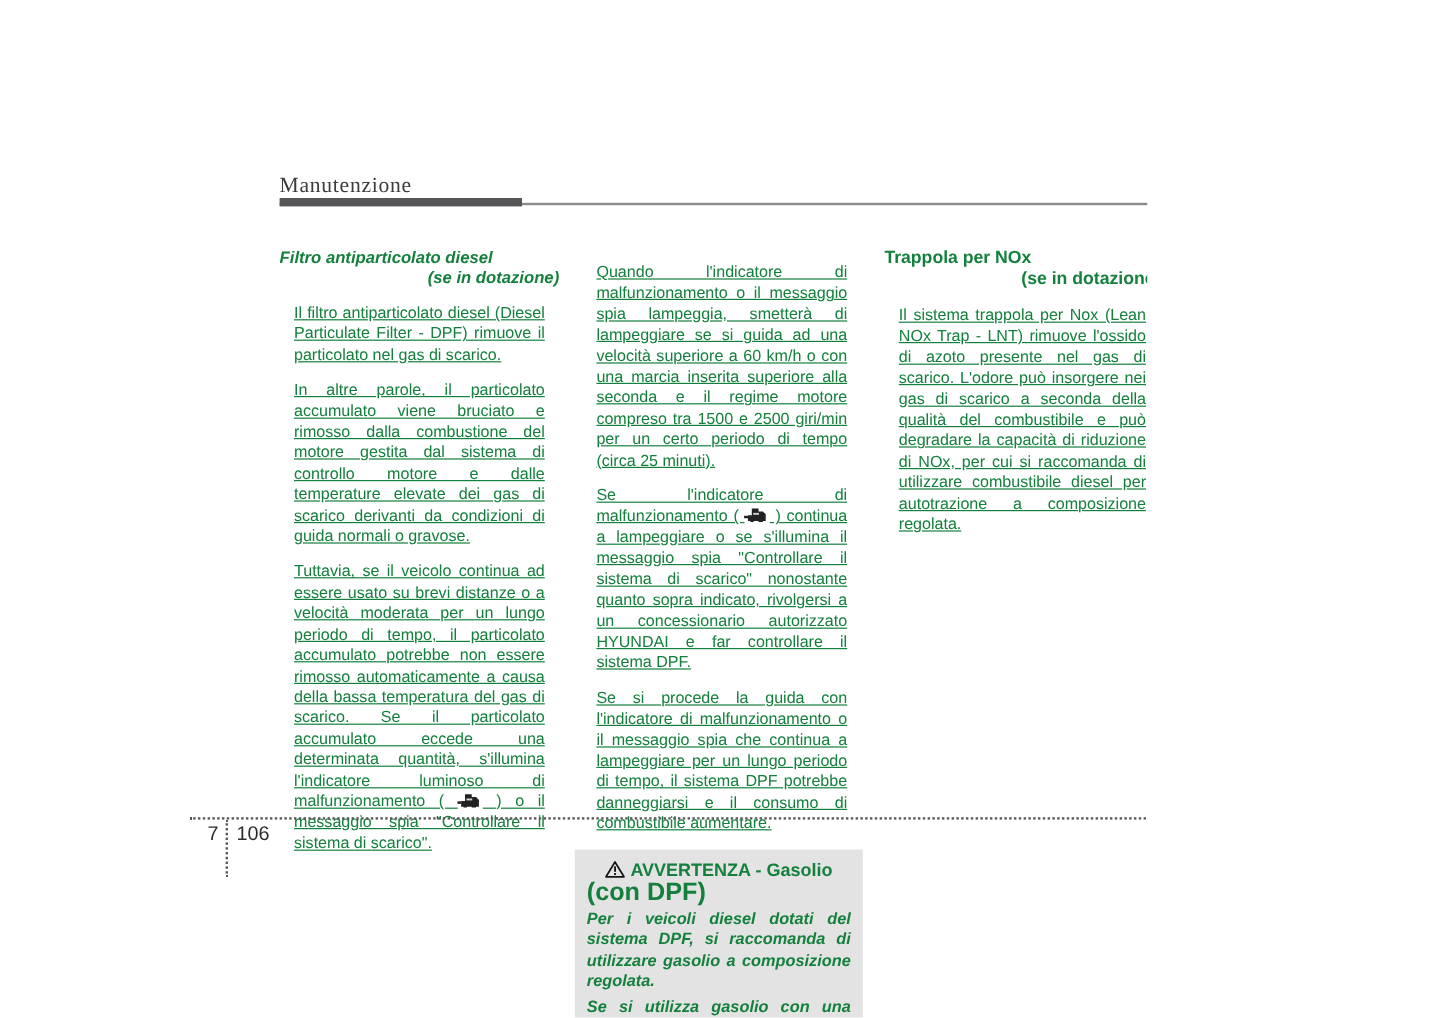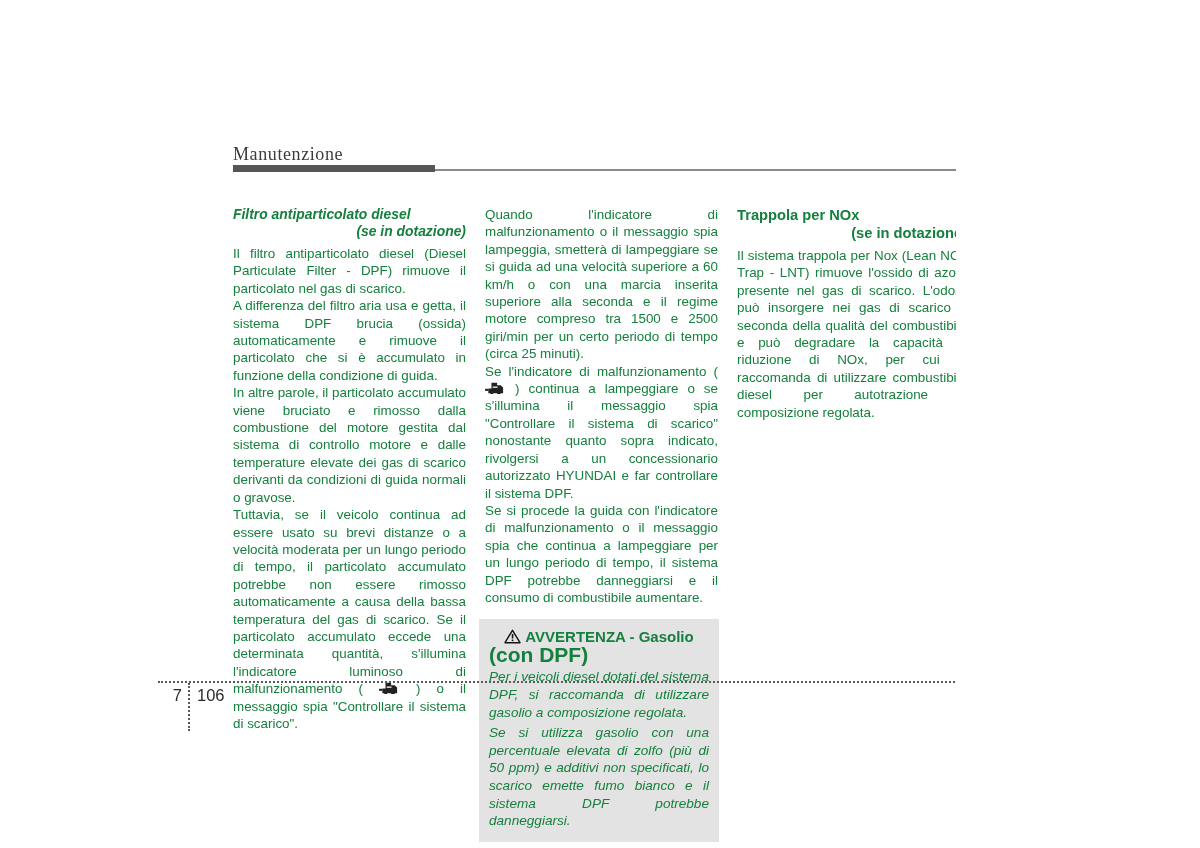--- a/index.html
+++ b/index.html
@@ -34,40 +34,40 @@
 
   .h-italic {
     font-weight: bold; font-style: italic;
     font-size: 13.9px; line-height: 17px; text-align: left;
   }
   .h-bold {
     font-weight: bold; font-size: 14.7px; line-height: 18px; text-align: left;
   }
   .h-gap { margin-bottom: 5px; text-align: right; }
 
-  .bp { margin: 0; }
+  .bp { margin: 12px; text-decoration: underline; }
 
   .mil-icon { display: inline-block; vertical-align: -1px; }
 
   
   .warn-box {
     margin-top: 13px; margin-left: -6px;
     width: 240px; background: #e3e3e3;
     padding: 9px 10px 12px 10px;
   }
   .warn-title1 {
     text-align: center; font-weight: bold; font-size: 15px; line-height: 18px;
     white-space: nowrap;
   }
   .warn-title2 {
     font-weight: bold; font-size: 21px; line-height: 18px;
     padding-right: 8px;
   }
   .warn-p {
-    font-weight: normal; font-style: italic;
+    font-weight: bold; font-style: italic;
     font-size: 13.6px; line-height: 17.6px; text-align: justify;
     margin-top: 3px;
   }
   .warn-p.first { margin-top: 4px; }
   .warn-tri { display: inline-block; vertical-align: -2px; margin-right: 4px; }
 
   
   .foot-rule {
     position: absolute; left: 158px; top: 681px;
     width: 884px; height: 0; border-top: 2px dotted #5a5a5a;
@@ -91,21 +91,20 @@
 <div class="sheet">
 
   <div class="hdr-title">Manutenzione</div>
   <div class="hdr-line"></div>
   <div class="hdr-bar"></div>
 
   <div class="col col-1">
     <div class="h-italic">Filtro antiparticolato diesel</div>
     <div class="h-italic h-gap">(se in dotazione)</div>
     <p class="bp">Il filtro antiparticolato diesel (Diesel Particulate Filter - DPF) rimuove il particolato nel gas di scarico.</p>
-    <p class="bp">A differenza del filtro aria usa e getta, il sistema DPF brucia (ossida) automaticamente e rimuove il particolato che si è accumulato in funzione della condizione di guida.</p>
     <p class="bp">In altre parole, il particolato accumulato viene bruciato e rimosso dalla combustione del motore gestita dal sistema di controllo motore e dalle temperature elevate dei gas di scarico derivanti da condizioni di guida normali o gravose.</p>
     <p class="bp"><span>Tuttavia, se il veicolo continua ad essere usato su brevi distanze o a velocità moderata per un lungo periodo di tempo, il particolato accumulato potrebbe non essere rimosso automaticamente a causa della bassa temperatura del gas di scarico. Se il particolato accumulato eccede una determinata quantità, s'illumina l'indicatore luminoso di malfunzionamento ( </span><svg class="mil-icon" width="21" height="12" viewBox="0 0 26 15">
           <path d="M8 1 h7 v3 h4.5 l3 3 v7 h-3 v1.5 h-4.5 V14 H10 v1.5 H6.5 V14 H4 V8 h4 z" fill="#222"></path>
           <rect x="0" y="8.5" width="4" height="2.6" fill="#222"></rect>
           <rect x="9.5" y="5.5" width="6" height="2" fill="#e3e3e3" opacity="0.9"></rect>
         </svg><span> ) o il messaggio spia "Controllare il sistema di scarico".</span></p>
   </div>
 
   <div class="col col-2">
     <p class="bp">Quando l'indicatore di malfunzionamento o il messaggio spia lampeggia, smetterà di lampeggiare se si guida ad una velocità superiore a 60 km/h o con una marcia inserita superiore alla seconda e il regime motore compreso tra 1500 e 2500 giri/min per un certo periodo di tempo (circa 25 minuti).</p>

